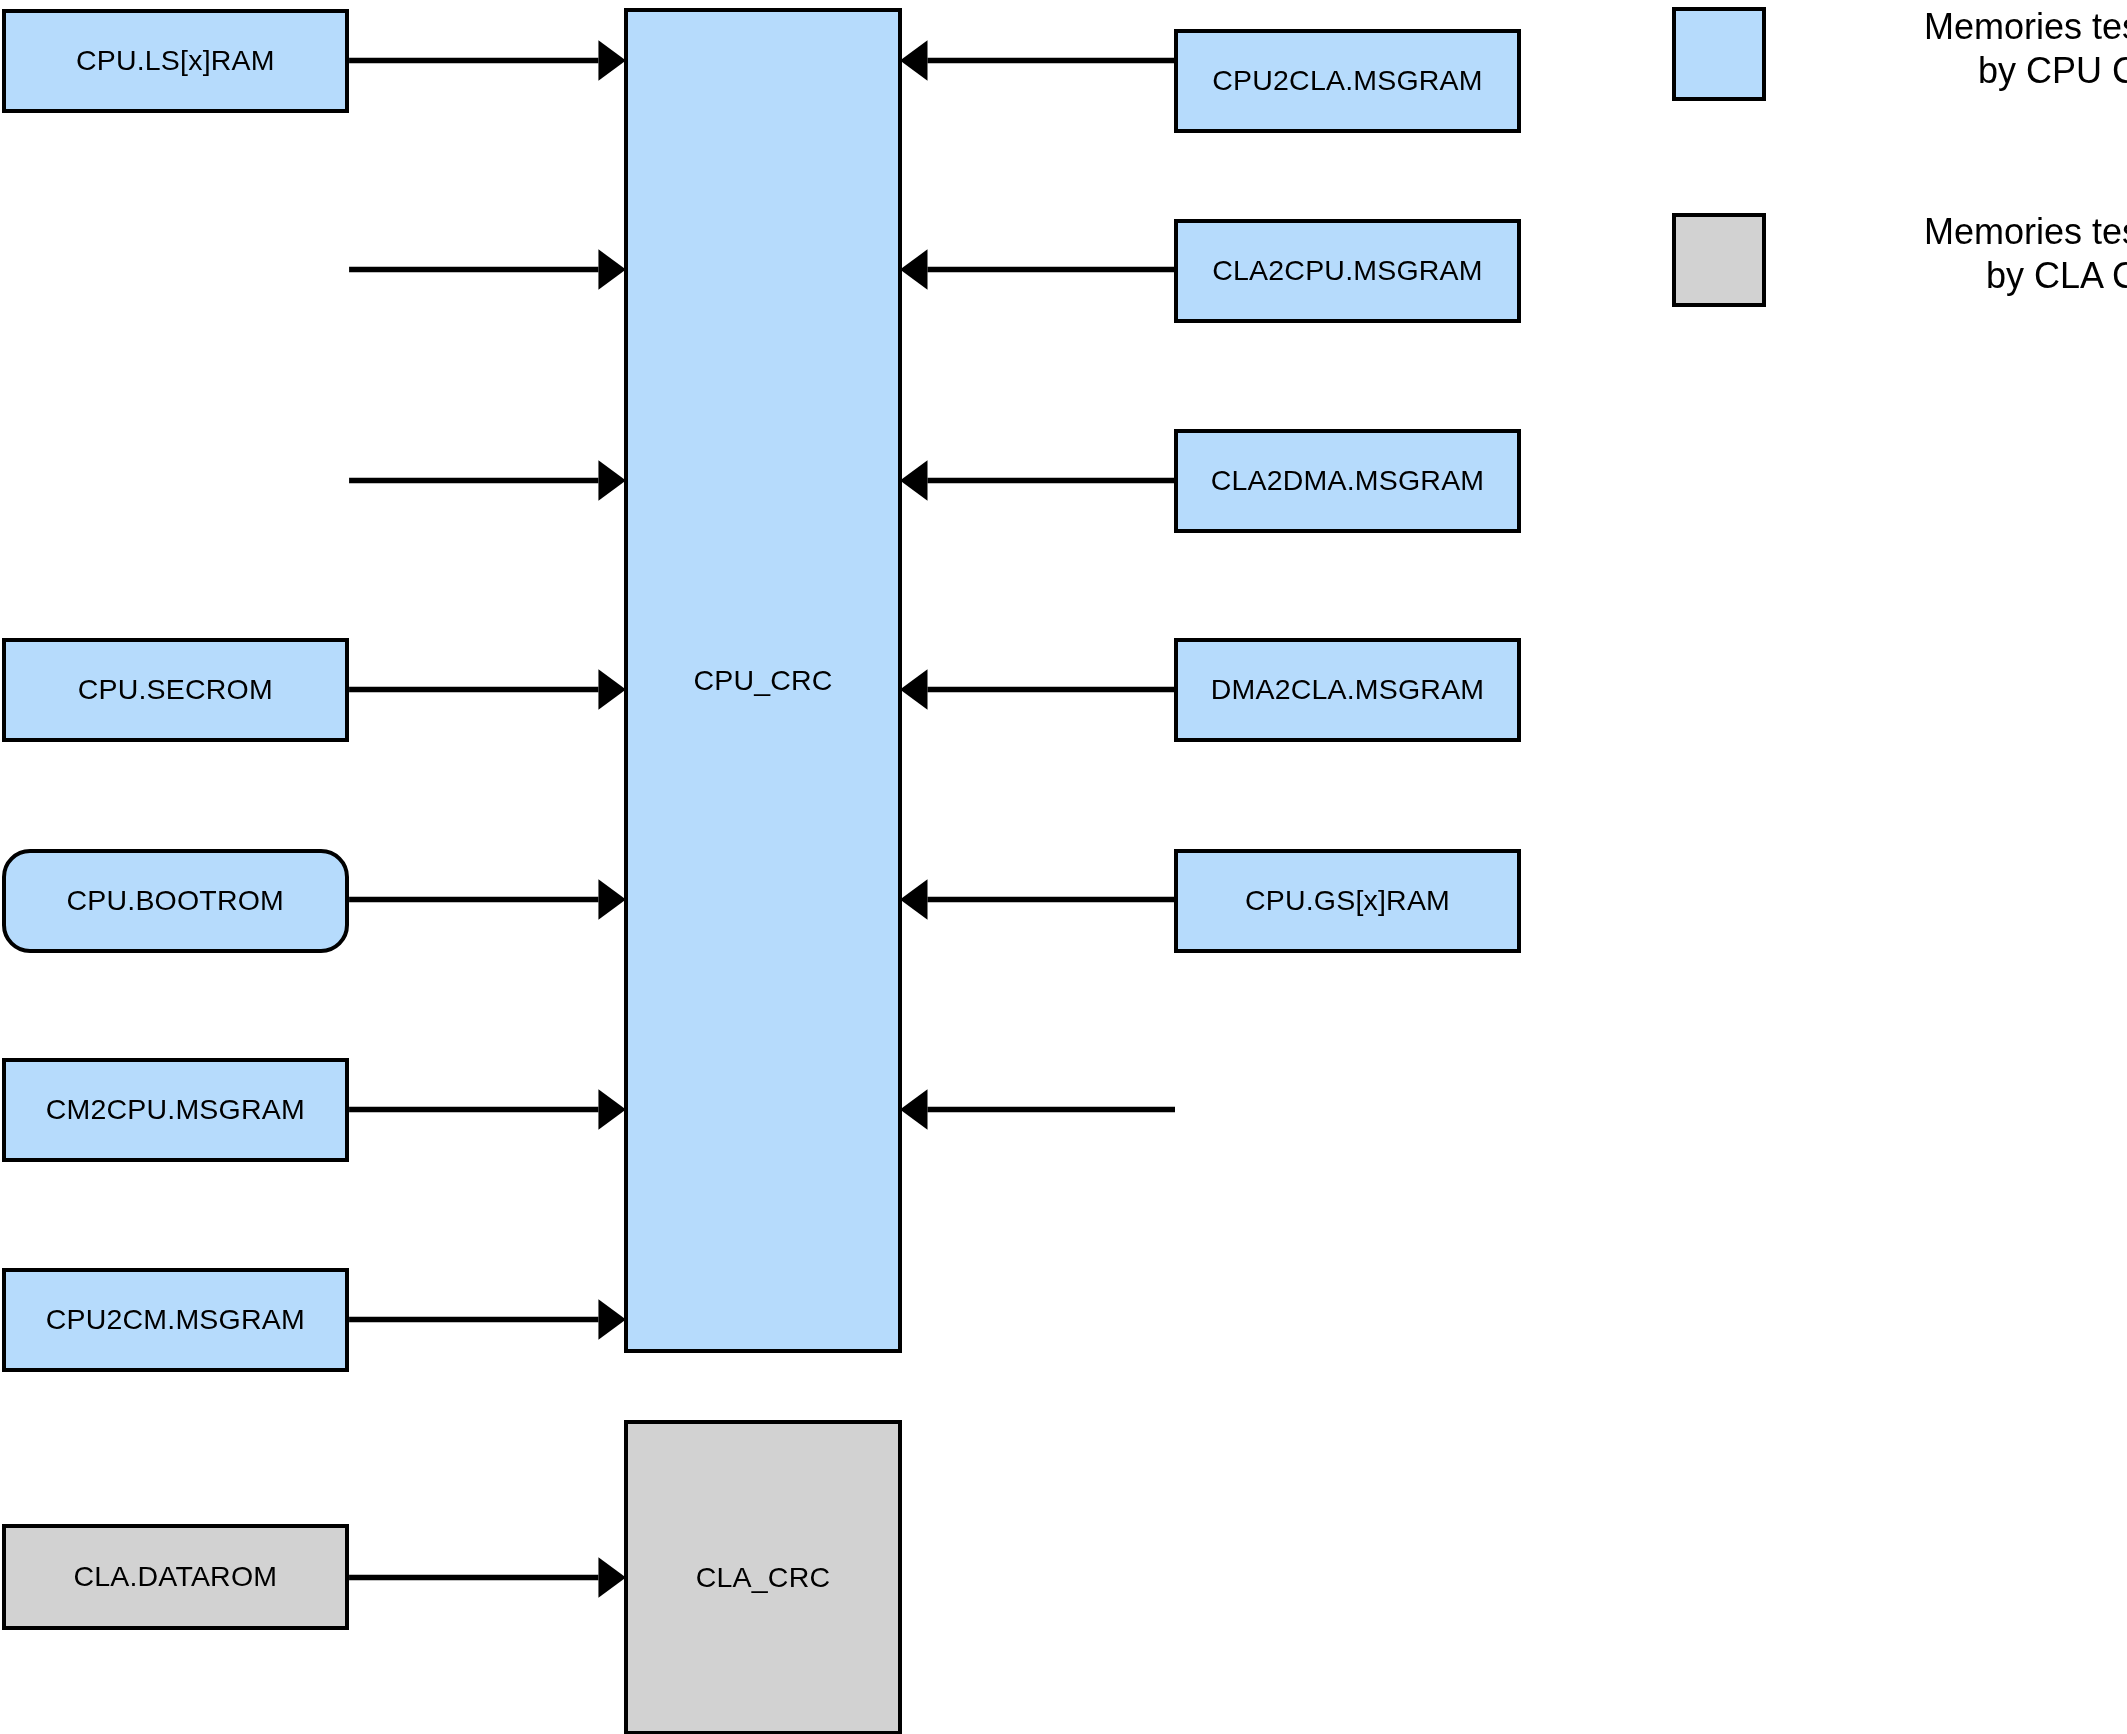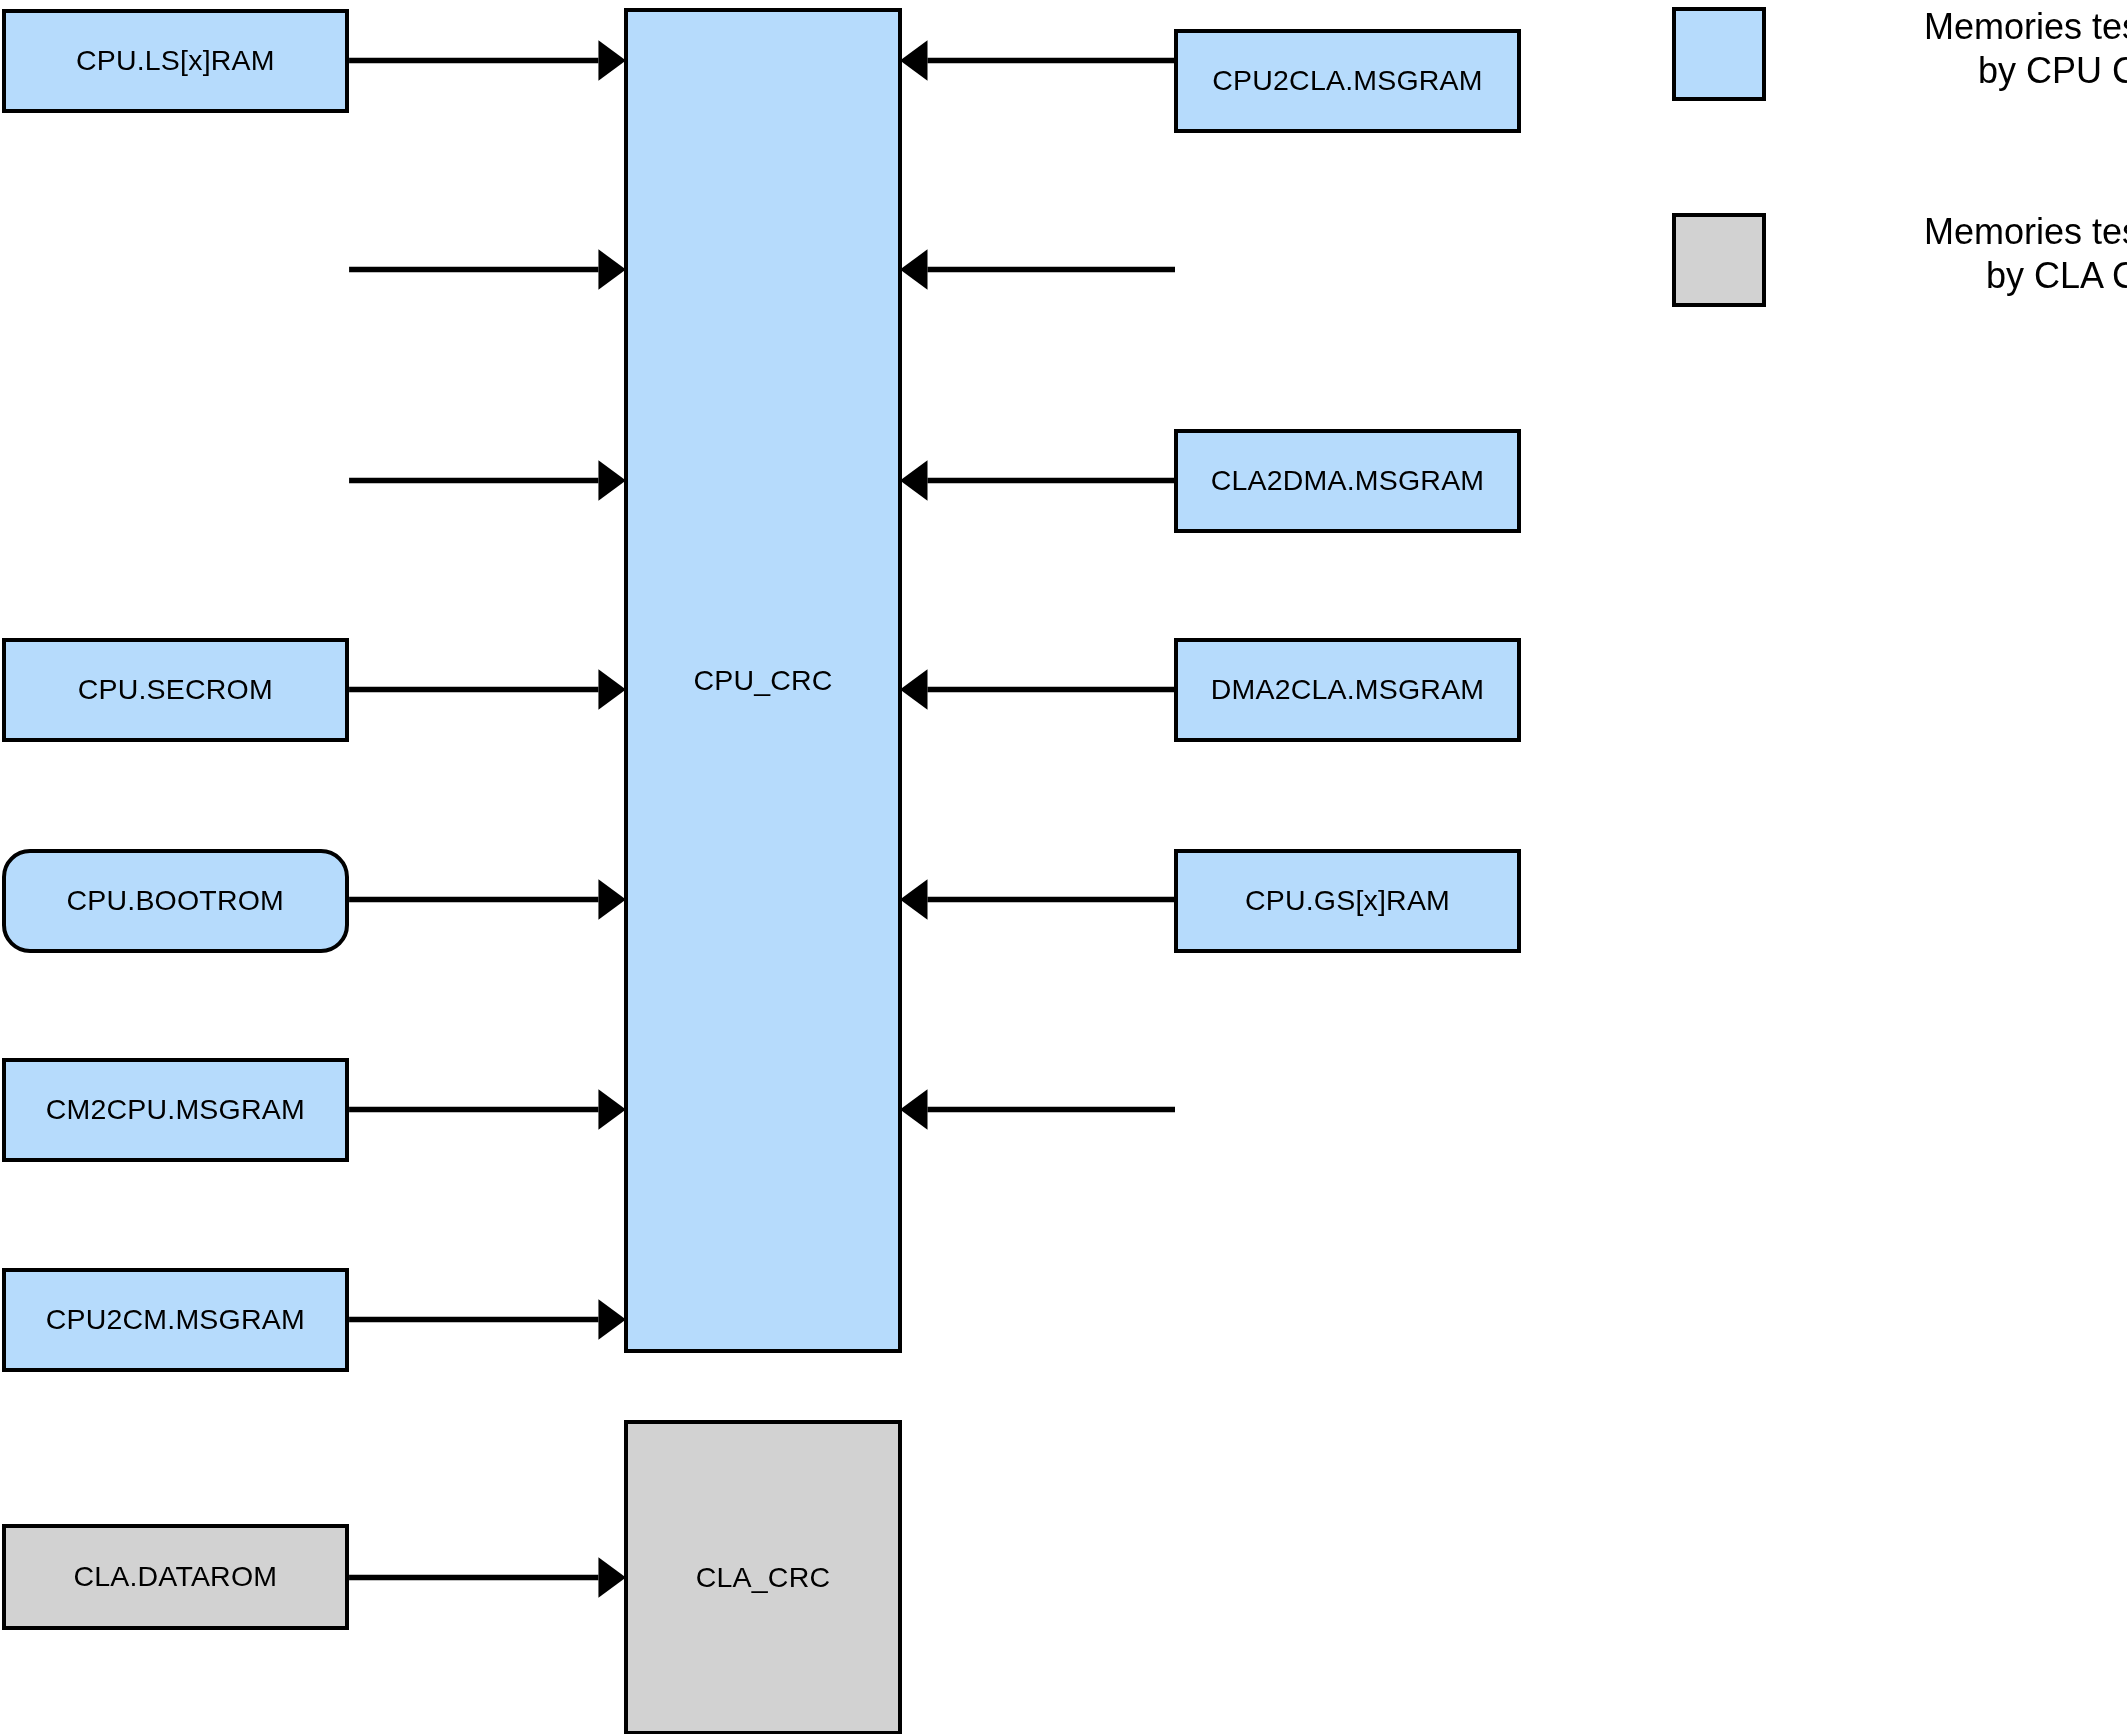--- a/index.html
+++ b/index.html
@@ -85,20 +85,23 @@
   </div>
   <div class="node blue" style="left:1.8px; top:1058px; width:347px; height:104px;">
     <span class="node-label">CM2CPU.MSGRAM</span>
   </div>
   <div class="node blue" style="left:1.8px; top:1268px; width:347px; height:104px;">
     <span class="node-label">CPU2CM.MSGRAM</span>
   </div>
 
   <div class="node blue" style="left:1174px; top:9.2px; width:347px; height:104px;margin-top:20px;">
     <span class="node-label">CPU2CLA.MSGRAM</span>
+  </div>
+  <div class="node blue" style="left:1174px; top:219px; width:347px; height:104px;">
+    <span class="node-label">CLA2CPU.MSGRAM</span>
   </div>
   <div class="node blue" style="left:1174px; top:429px; width:347px; height:104px;">
     <span class="node-label">CLA2DMA.MSGRAM</span>
   </div>
   <div class="node blue" style="left:1174px; top:638px; width:347px; height:104px;">
     <span class="node-label">DMA2CLA.MSGRAM</span>
   </div>
   <div class="node blue" style="left:1174px; top:849px; width:347px; height:104px;">
     <span class="node-label">CPU.GS[x]RAM</span>
   </div>

